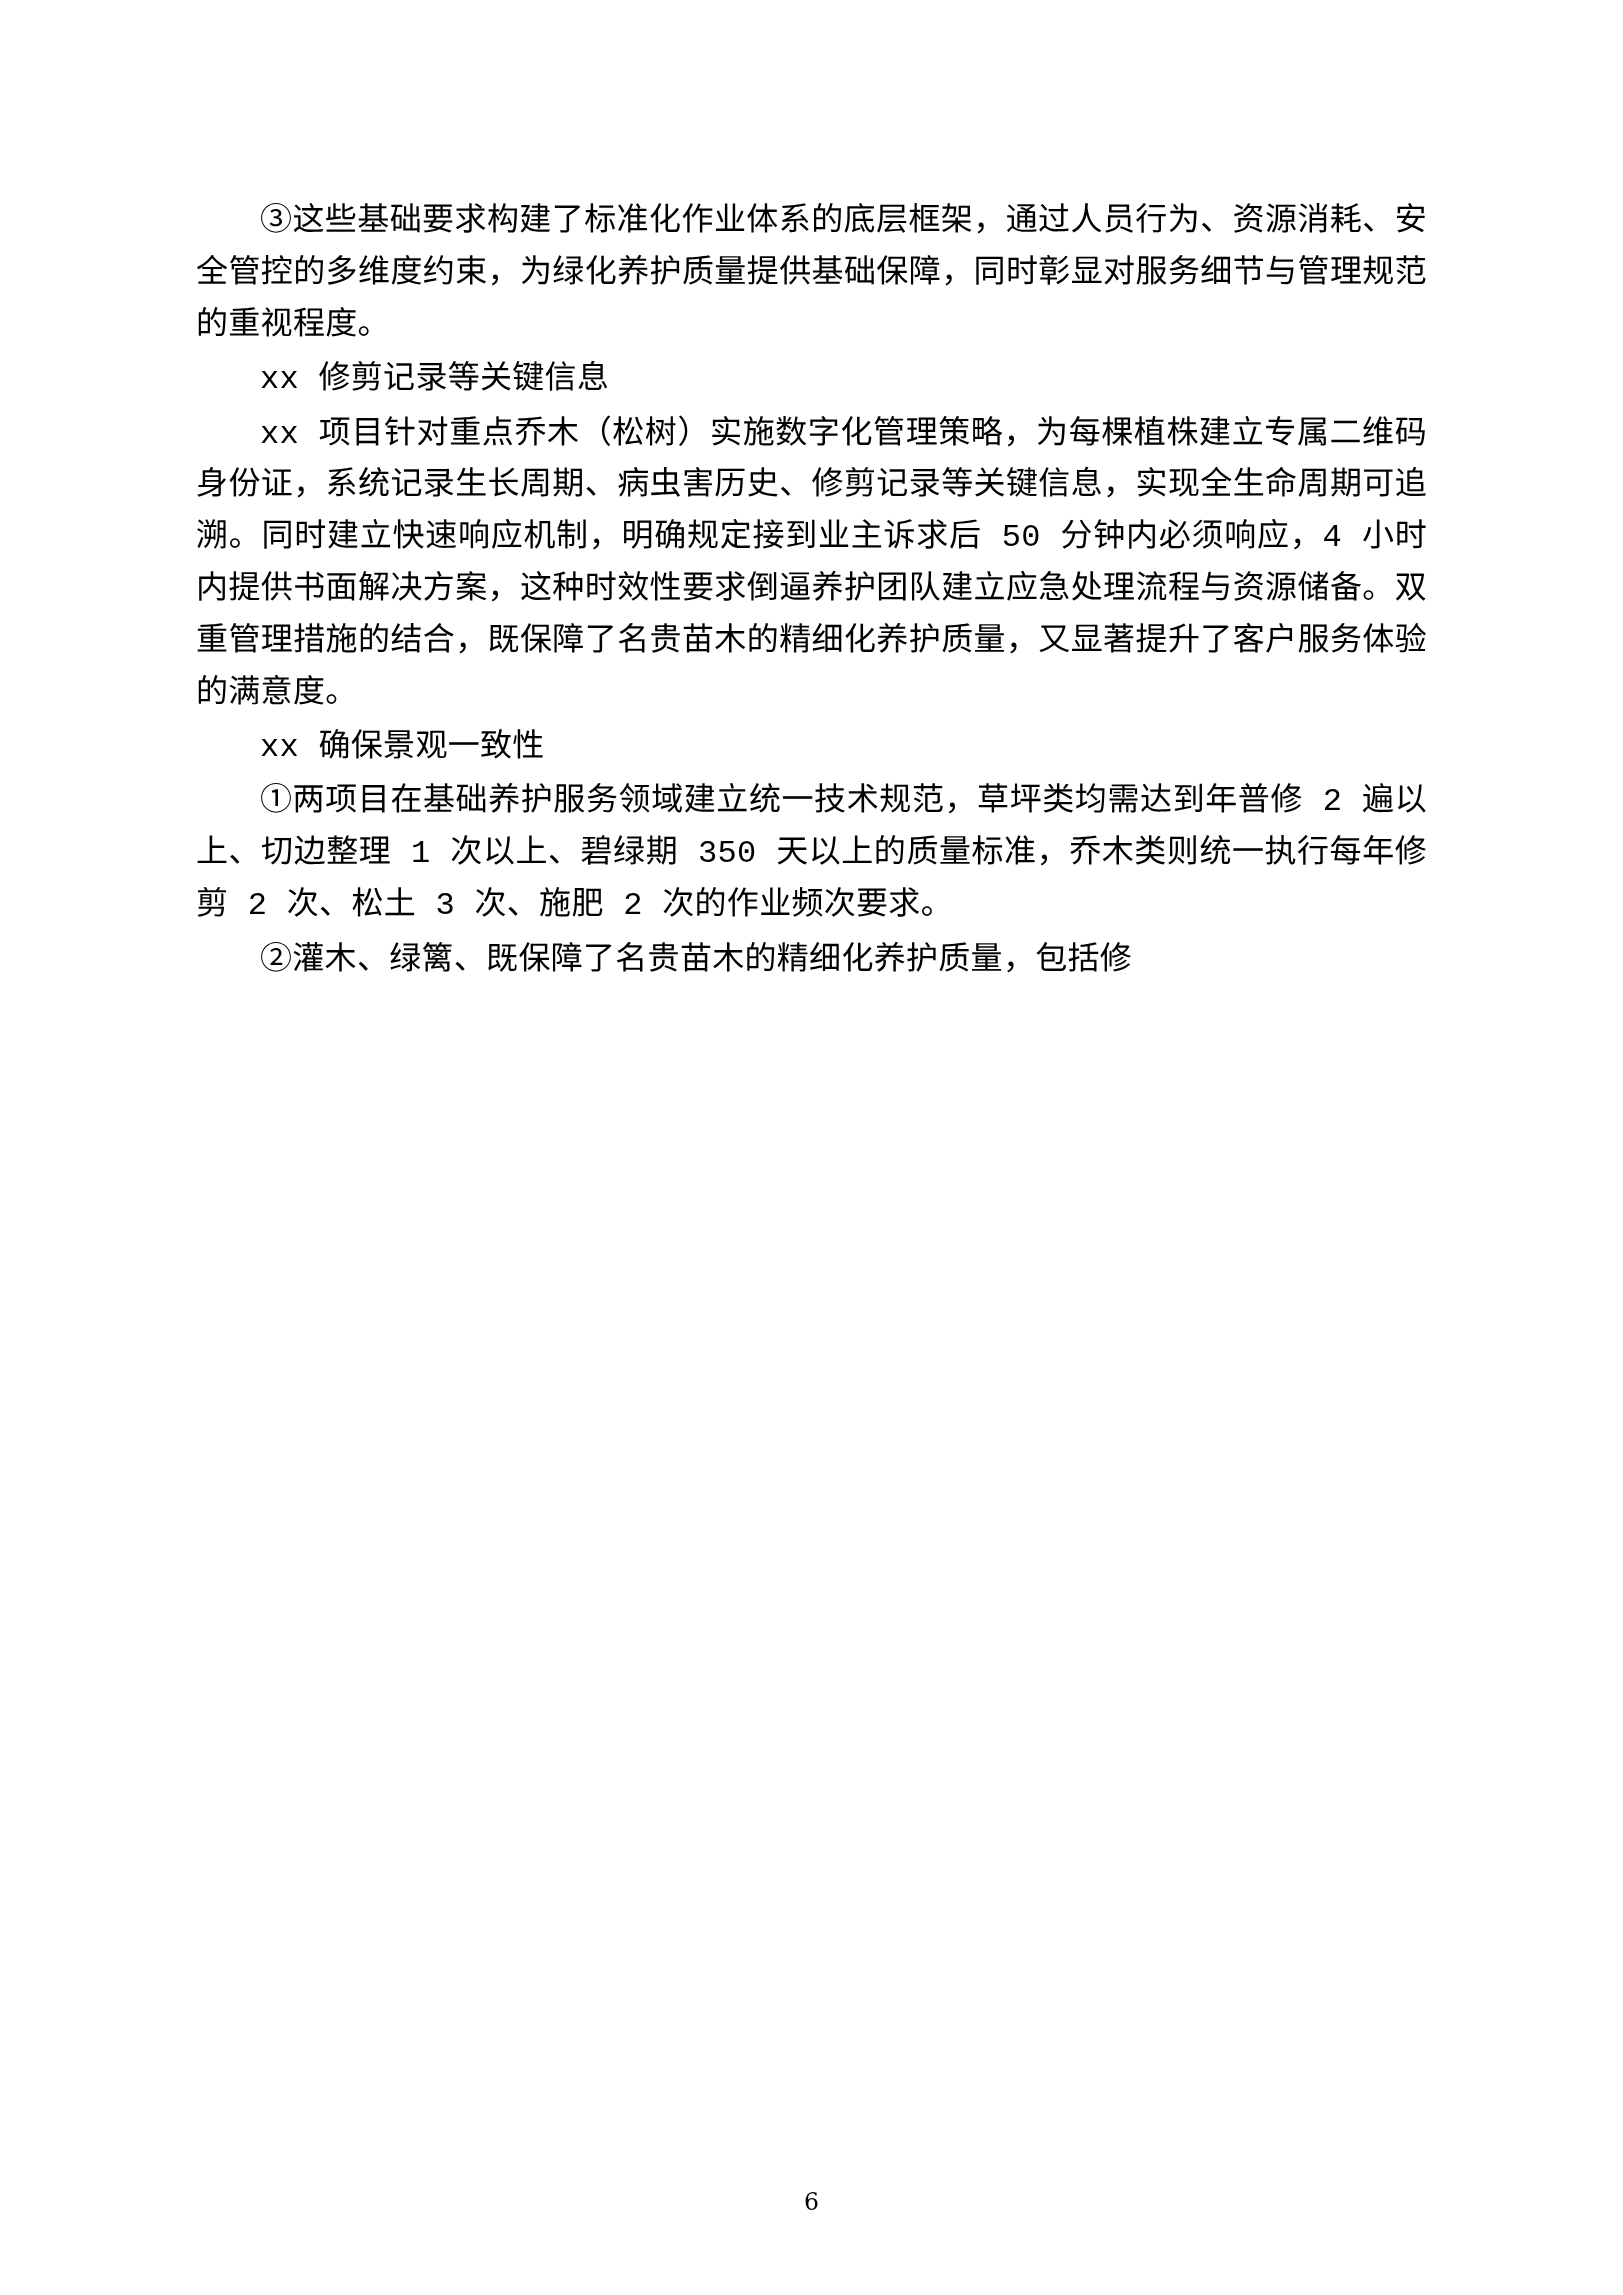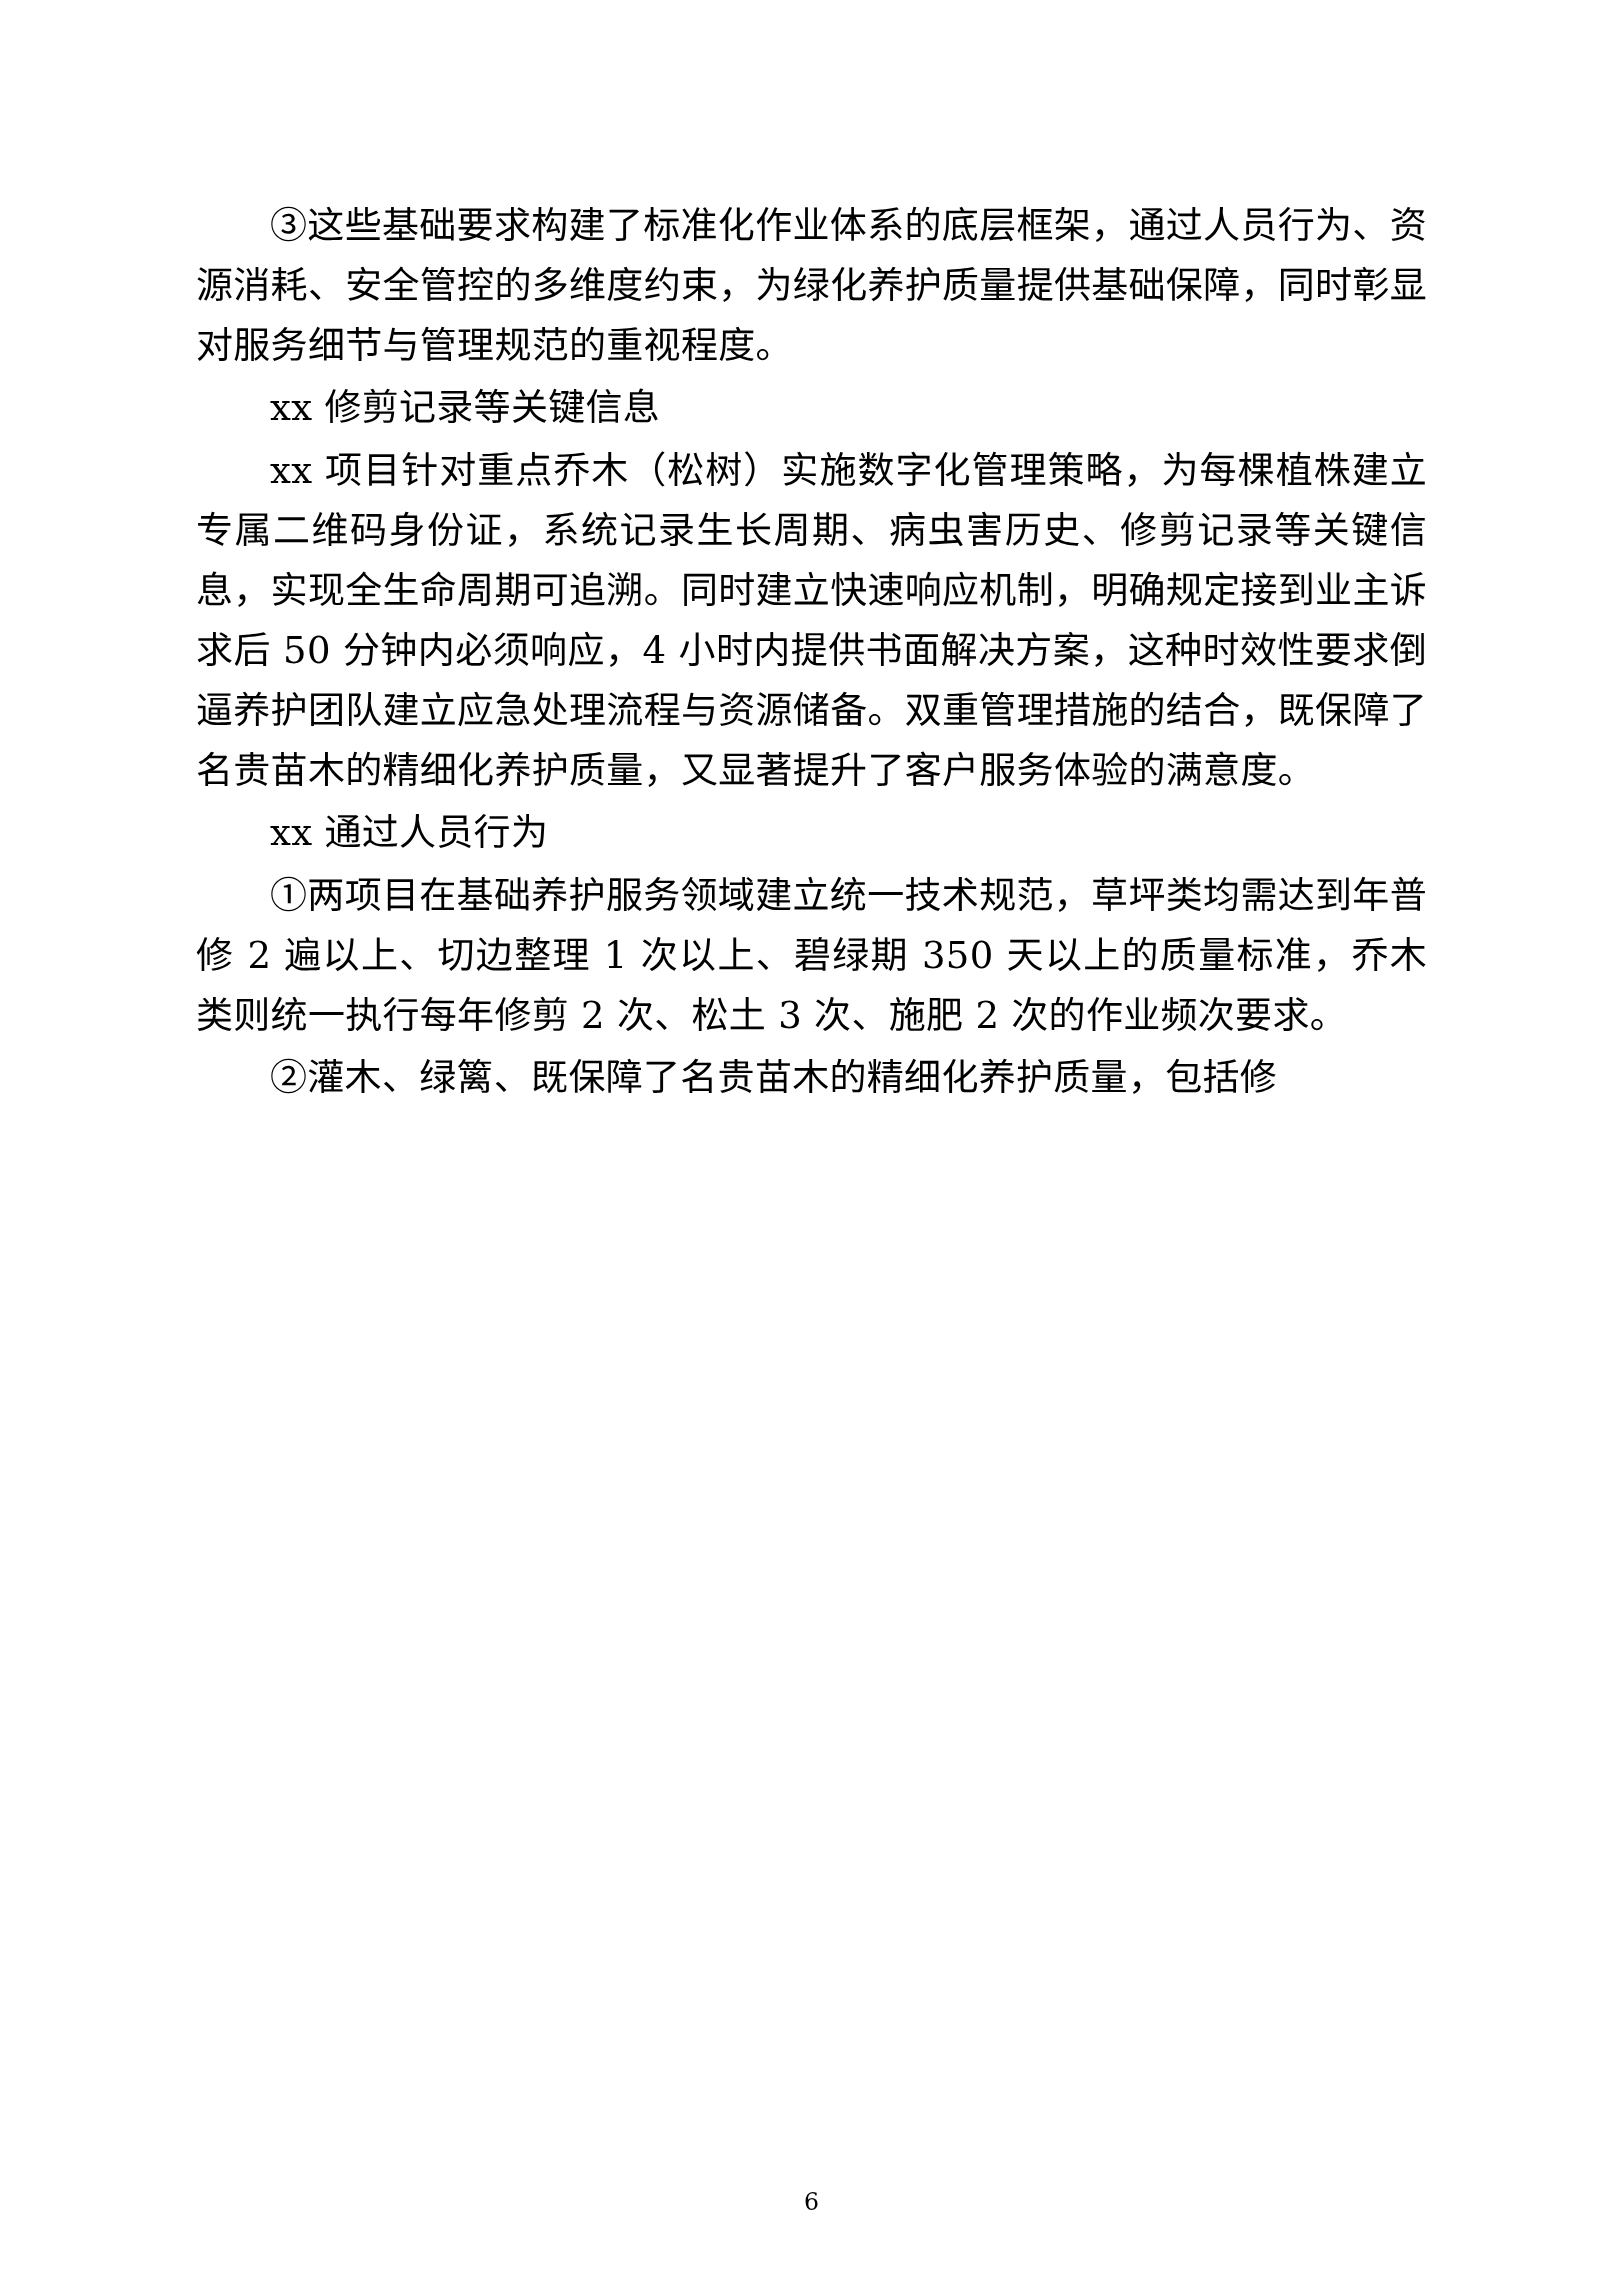--- a/index.html
+++ b/index.html
@@ -13,25 +13,26 @@
     width: 1623px;
     height: 2295px;
     background: #ffffff;
     box-sizing: border-box;
     padding: 196px 196px 131px 196px;
     font-family: "DejaVu Serif", "Liberation Serif", serif;
     color: #000000;
     overflow: hidden;
   }
   .body-text {
-    font-size: 37px;
+    font-size: 32px;
     line-height: 1.62;
     text-align: justify;
     text-justify: inter-ideograph;
     letter-spacing: 0.3px;
+    font-family: Liberation Mono, monospace;
   }
   .para {
     margin: 0 0 2.6px 0;
     text-indent: 2em;
   }
   .heading {
     margin: 0 0 2.6px 0;
     text-indent: 2em;
   }
   .page-number {
@@ -46,19 +47,19 @@
   }
 </style>
 </head>
 <body>
 
 <div class="page">
   <div class="body-text">
     <p class="para">③这些基础要求构建了标准化作业体系的底层框架，通过人员行为、资源消耗、安全管控的多维度约束，为绿化养护质量提供基础保障，同时彰显对服务细节与管理规范的重视程度。</p>
     <p class="heading">xx 修剪记录等关键信息</p>
     <p class="para">xx 项目针对重点乔木（松树）实施数字化管理策略，为每棵植株建立专属二维码身份证，系统记录生长周期、病虫害历史、修剪记录等关键信息，实现全生命周期可追溯。同时建立快速响应机制，明确规定接到业主诉求后 50 分钟内必须响应，4 小时内提供书面解决方案，这种时效性要求倒逼养护团队建立应急处理流程与资源储备。双重管理措施的结合，既保障了名贵苗木的精细化养护质量，又显著提升了客户服务体验的满意度。</p>
-    <p class="heading">xx 通过人员行为</p>
+    <p class="heading">xx 确保景观一致性</p>
     <p class="para">①两项目在基础养护服务领域建立统一技术规范，草坪类均需达到年普修 2 遍以上、切边整理 1 次以上、碧绿期 350 天以上的质量标准，乔木类则统一执行每年修剪 2 次、松土 3 次、施肥 2 次的作业频次要求。</p>
     <p class="para">②灌木、绿篱、既保障了名贵苗木的精细化养护质量，包括修</p>
   </div>
   <div class="page-number">6</div>
 </div>
 
 
 </body></html>

